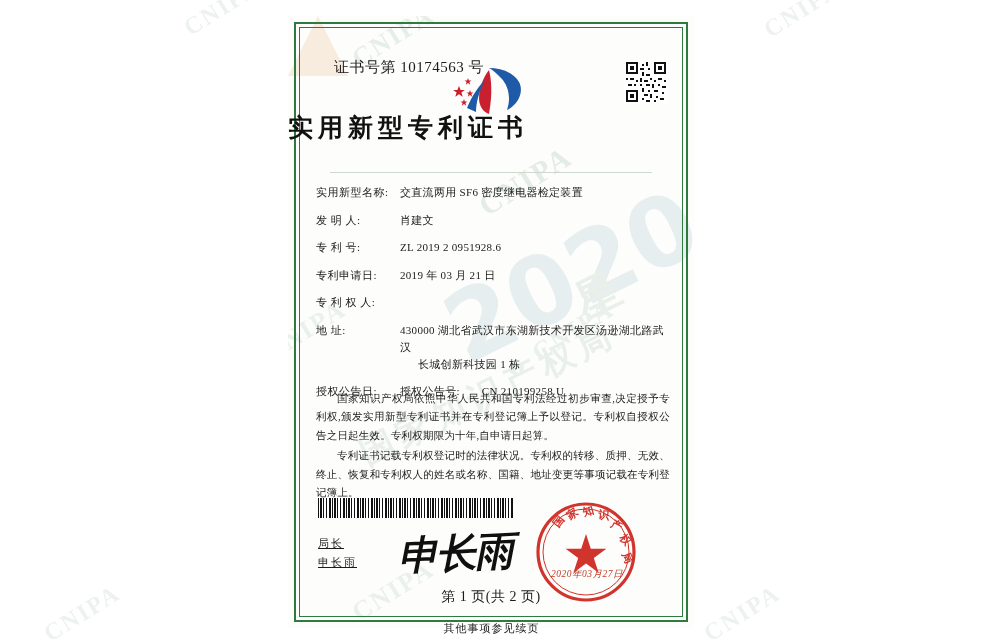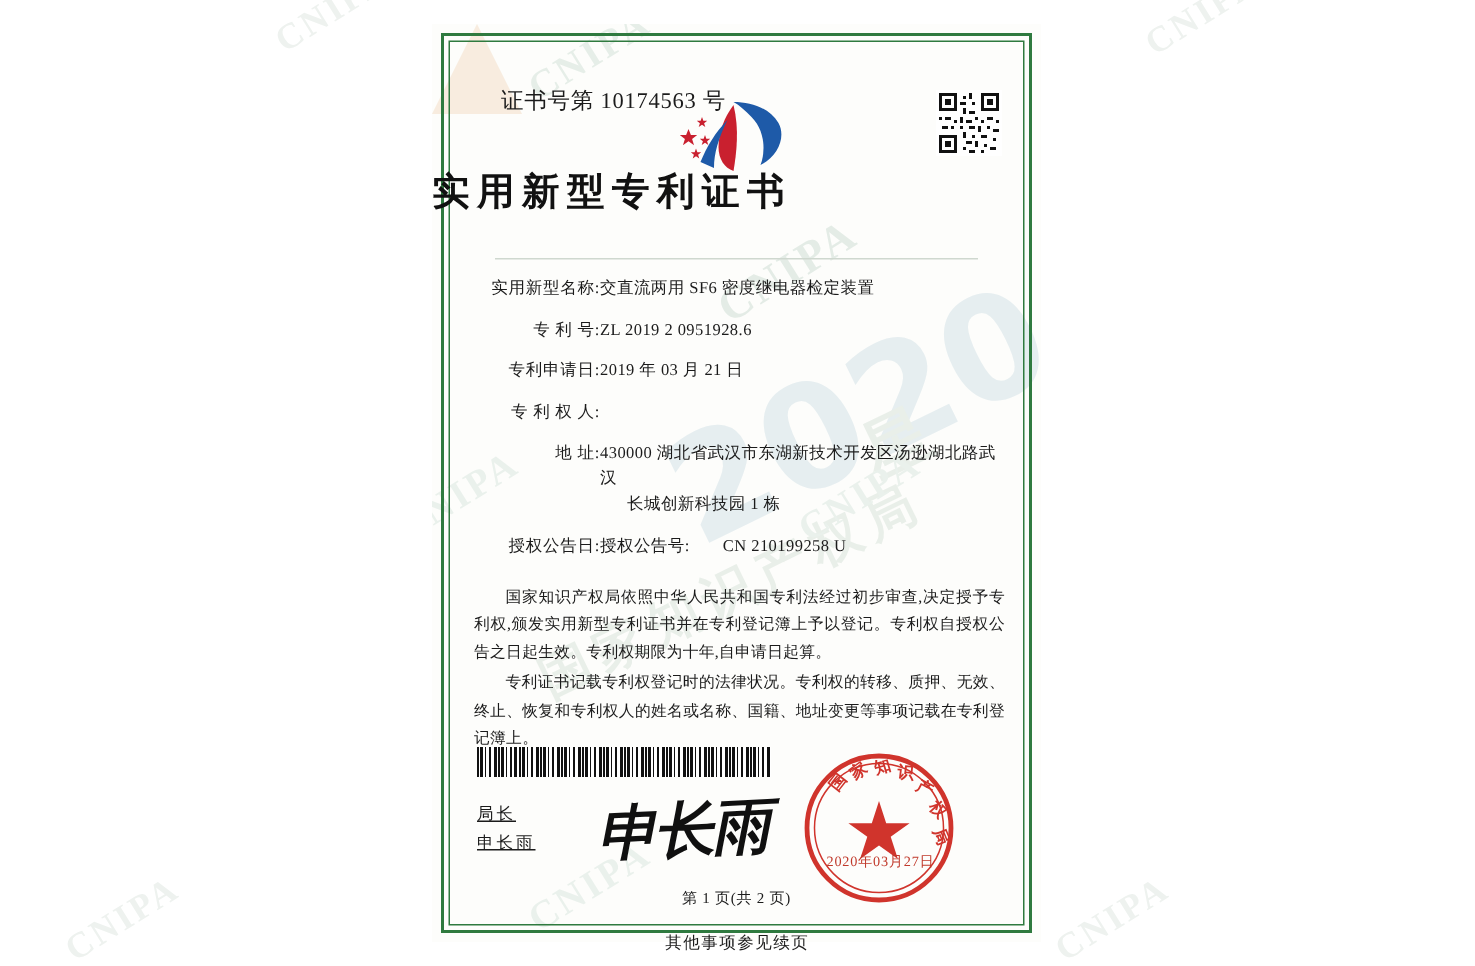--- a/index.html
+++ b/index.html
@@ -148,21 +148,20 @@
   .field-row {
     display: flex;
     align-items: flex-start;
     margin-bottom: 10.5px;
   }
   .field-label {
     width: 84px;
     flex: 0 0 84px;
     letter-spacing: .5px;
     white-space: nowrap;
-    text-align: right;
   }
   .field-value {
     flex: 1;
     letter-spacing: .3px;
   }
   .field-value .sub {
     display: block;
     padding-left: 18px;
   }
   .inline-pair { display:flex; }
@@ -236,29 +235,30 @@
   .seal svg { display:block; }
   .seal-date {
     position: absolute;
     left: 248px;
     top: 552px;
     width: 102px;
     text-align: center;
     font-size: 9.5px;
     color: #c0392b;
     letter-spacing: .5px;
+    font-style: italic;
   }
 
   
   .page-no {
     position: absolute;
     left: 0; right: 0;
     bottom: 22px;
     text-align: center;
-    font-size: 10px;
+    font-size: 14px;
     letter-spacing: .5px;
   }
   .footnote {
     position: absolute;
     left: 0; right: 0;
     bottom: 8px;
     text-align: center;
     font-size: 11px;
     letter-spacing: 1px;
     color: #1b1b1b;
@@ -357,20 +357,24 @@
 
   <div class="title">实用新型专利证书</div>
   <div class="title-rule"></div>
 
   <div class="fields">
     <div class="field-row">
       <div class="field-label">实用新型名称:</div>
       <div class="field-value">交直流两用 SF6 密度继电器检定装置</div>
     </div>
     <div class="field-row">
+      <div class="field-label">发 明 人:</div>
+      <div class="field-value">肖建文</div>
+    </div>
+    <div class="field-row">
       <div class="field-label">专 利 号:</div>
       <div class="field-value">ZL 2019 2 0951928.6</div>
     </div>
     <div class="field-row">
       <div class="field-label">专利申请日:</div>
       <div class="field-value">2019 年 03 月 21 日</div>
     </div>
     <div class="field-row">
       <div class="field-label">专 利 权 人:</div>
     </div>

